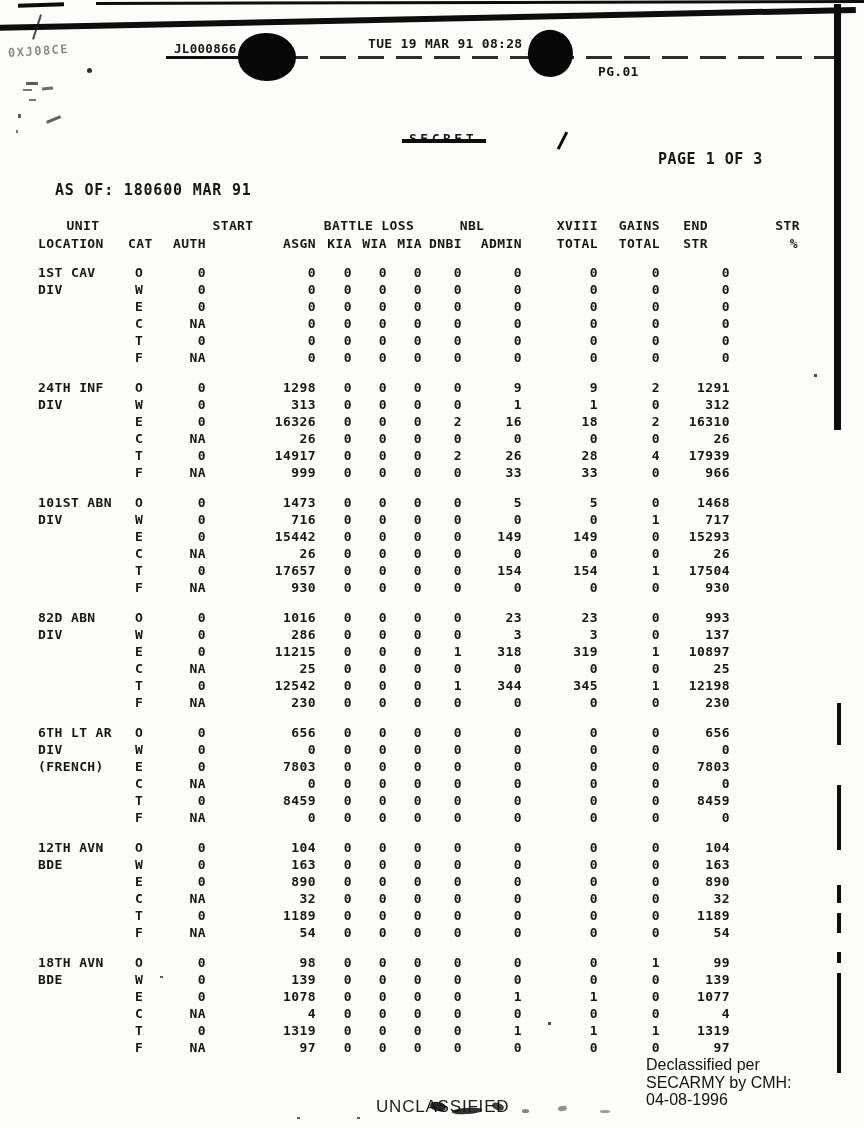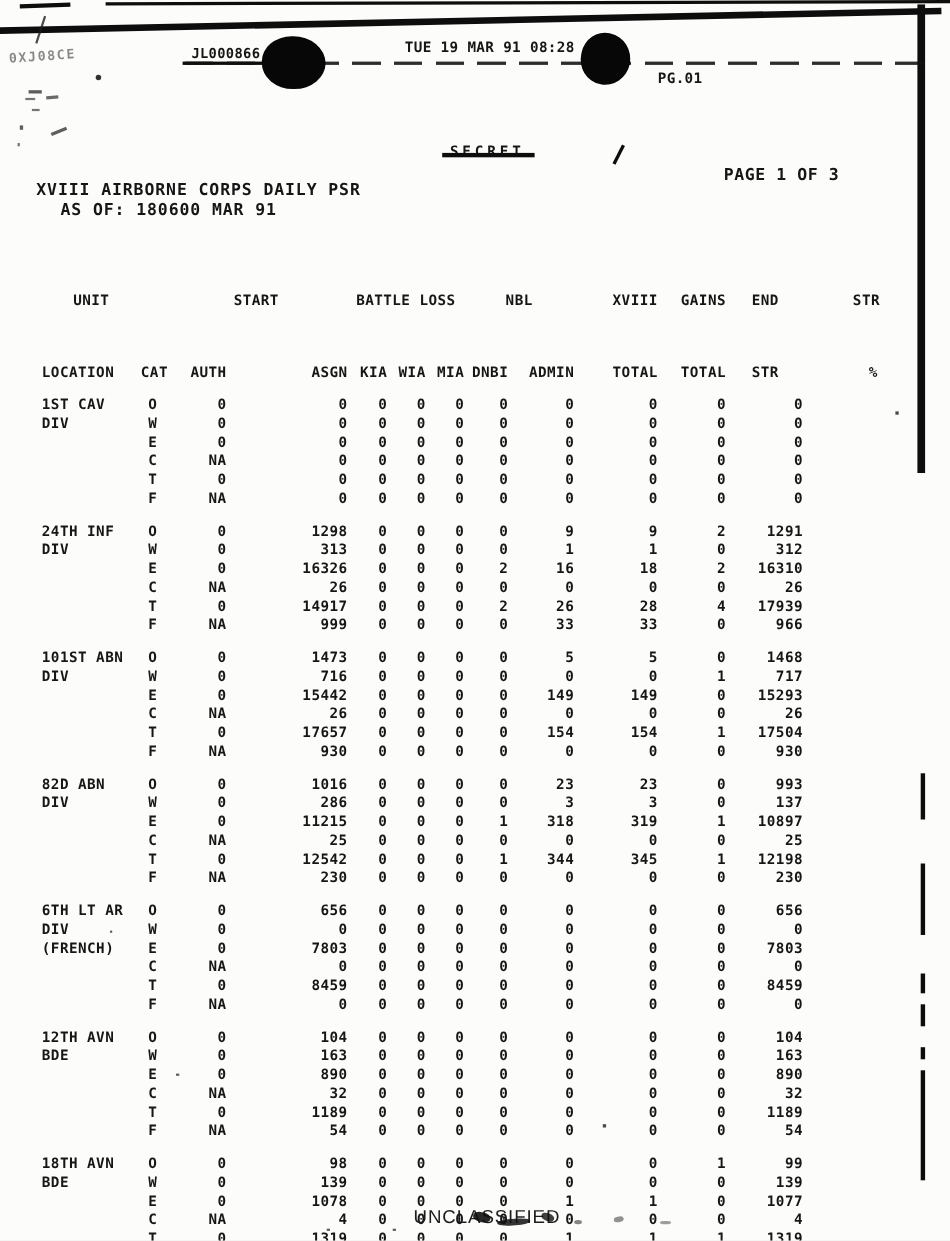--- a/index.html
+++ b/index.html
@@ -36,21 +36,21 @@
   .slash-mark{left:561px;top:131px;width:2.5px;height:19px;transform:rotate(27deg);}
   .page-label{left:658px;top:150px;font-size:15px;letter-spacing:.5px;}
   .doc-title{left:33px;top:163px;font-size:15px;letter-spacing:.8px;}
   .doc-asof{left:55px;top:181px;font-size:15px;letter-spacing:.8px;}
 
   
   .psr-table{position:absolute;left:38px;top:217px;width:768px;}
   .trow{display:grid;grid-template-columns:90px 22px 56px 110px 36px 35px 35px 40px 60px 76px 62px 70px 76px;
     height:17px;line-height:17px;font-size:13px;letter-spacing:.4px;
     font-family:"DejaVu Sans Mono", monospace;font-weight:700;}
-  .thead .trow{height:18px;line-height:18px;margin-top:48px;}
+  .thead .trow{height:18px;line-height:18px;}
   .thead{margin-bottom:11px;}
   .ublock{margin-bottom:13px;}
   .cell{white-space:pre;overflow:visible;}
   .ctr{text-align:center}.rt{text-align:right}
   .pr22{padding-right:22px}.pr6{padding-right:6px}.pr8{padding-right:8px}
 
   
   .unclassified{left:376px;top:1097px;font-size:17px;letter-spacing:.8px;color:#1c1c1c;}
   .stamp{left:646px;top:1056px;font-size:16px;line-height:17.5px;color:#121212;}
 </style>
@@ -85,21 +85,20 @@
   <div class="mark" style="left:23px;top:89px;width:9px;height:2px;opacity:.6;"></div>
   <div class="mark" style="left:42px;top:87px;width:11px;height:2.5px;transform:rotate(-5deg);opacity:.65;"></div>
   <div class="mark" style="left:29px;top:99px;width:7px;height:2px;opacity:.6;"></div>
   <div class="mark" style="left:18px;top:114px;width:3px;height:4px;opacity:.7;"></div>
   <div class="mark" style="left:46px;top:118px;width:15px;height:2.5px;transform:rotate(-22deg);opacity:.7;"></div>
 
   <div class="abs mono secret">SECRET</div>
   <div class="abs ink secret-bar"></div>
   <div class="abs ink slash-mark"></div>
   <div class="abs mono page-label">PAGE  1 OF 3</div>
-  <div class="abs mono doc-title">XVIII AIRBORNE CORPS DAILY PSR</div>
   <div class="abs mono doc-asof">AS OF:  180600 MAR 91</div>
 
   <div class="psr-table">
       <div class="thead">
         <div class="trow">
           <span class="cell ctr">UNIT</span>
           <span class="cell "></span>
           <span class="cell ctr" style="grid-column: span 2;">START</span>
           <span class="cell ctr" style="grid-column: span 3;">BATTLE LOSS</span>
           <span class="cell ctr" style="grid-column: span 2;">NBL</span>
@@ -779,14 +778,19 @@
   <div class="abs sans unclassified">UNCLASSIFIED</div>
   <div class="smudge" style="left:430px;top:1102px;width:16px;height:9px;transform:rotate(12deg);opacity:.9;"></div>
   <div class="smudge" style="left:452px;top:1108px;width:30px;height:6px;transform:rotate(-4deg);opacity:.85;"></div>
   <div class="smudge" style="left:492px;top:1103px;width:12px;height:7px;transform:rotate(20deg);opacity:.8;"></div>
   <div class="smudge" style="left:522px;top:1109px;width:7px;height:4px;opacity:.5;"></div>
   <div class="smudge" style="left:558px;top:1106px;width:9px;height:5px;transform:rotate(-10deg);opacity:.45;"></div>
   <div class="smudge" style="left:600px;top:1110px;width:10px;height:3px;opacity:.4;"></div>
   <div class="mark" style="left:297px;top:1117px;width:3px;height:2px;opacity:.7;"></div>
   <div class="mark" style="left:357px;top:1117px;width:3px;height:2px;opacity:.7;"></div>
 
+  <div class="abs sans stamp">
+    <div>Declassified per</div>
+    <div>SECARMY by CMH:</div>
+    <div>04-08-1996</div>
+  </div>
 
 </div>
 
 </body></html>

